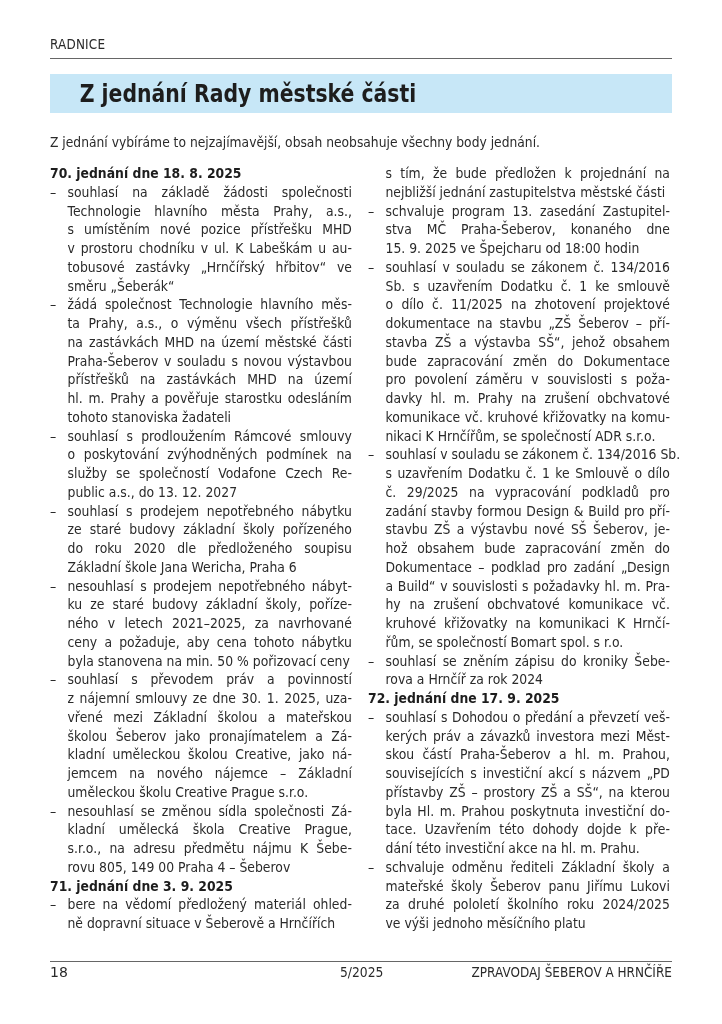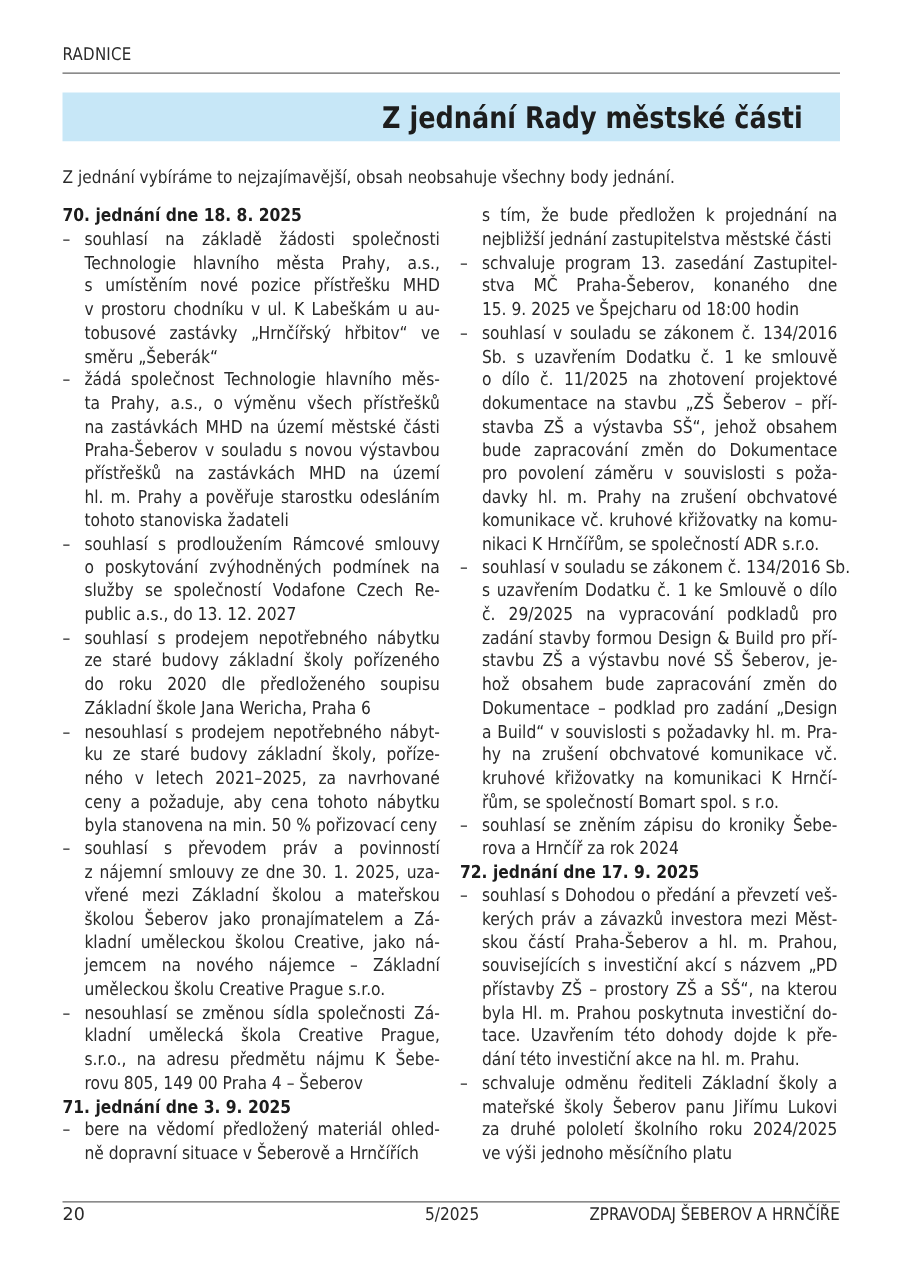--- a/index.html
+++ b/index.html
@@ -7,21 +7,21 @@
       width: 722px; height: 1024px; background: #ffffff; position: relative; overflow: hidden;
       font-family: "DejaVu Sans", sans-serif; color: #2a2a2a;
     }
     .section-label {
       position: absolute; left: 50px; top: 36px; font-size: 14px; letter-spacing: 0.2px;
       font-family: "DejaVu Sans", sans-serif; color: #2a2a2a; transform: scaleX(0.86); transform-origin: left;
     }
     .top-rule { position: absolute; left: 50px; width: 622px; top: 58px; height: 1px; background: #666; }
     .title-band {
       position: absolute; left: 50px; width: 622px; top: 74px; height: 39px; background: #c7e7f7;
-      display: flex; align-items: center; justify-content: flex-end;
+      display: flex; align-items: center; justify-content: flex-start;
     }
     .title-band h1 {
       margin: 0; font-size: 24px; font-weight: bold; color: #1d1d1d;
       font-family: "DejaVu Sans", sans-serif; transform: scaleX(0.85); letter-spacing: 0px;
     }
     .intro {
       position: absolute; left: 50px; top: 134px; font-size: 14px; color: #2a2a2a; white-space: nowrap;
       transform: scaleX(0.88); transform-origin: left;
     }
     .col {
@@ -186,15 +186,15 @@
         <span class="dash">–</span>
         <span class="line">schvaluje odměnu řediteli Základní školy a</span>
         <span class="line">mateřské školy Šeberov panu Jiřímu Lukovi</span>
         <span class="line">za druhé pololetí školního roku 2024/2025</span>
         <span class="line last">ve výši jednoho měsíčního platu</span>
       </div>
     </div>
 </div>
 
 <div class="bottom-rule"></div>
-<div class="footer page">20</div>
+<div class="footer page">18</div>
 <div class="footer issue">5/2025</div>
 <div class="footer pub">ZPRAVODAJ ŠEBEROV A HRNČÍŘE</div>
 
 </body></html>

